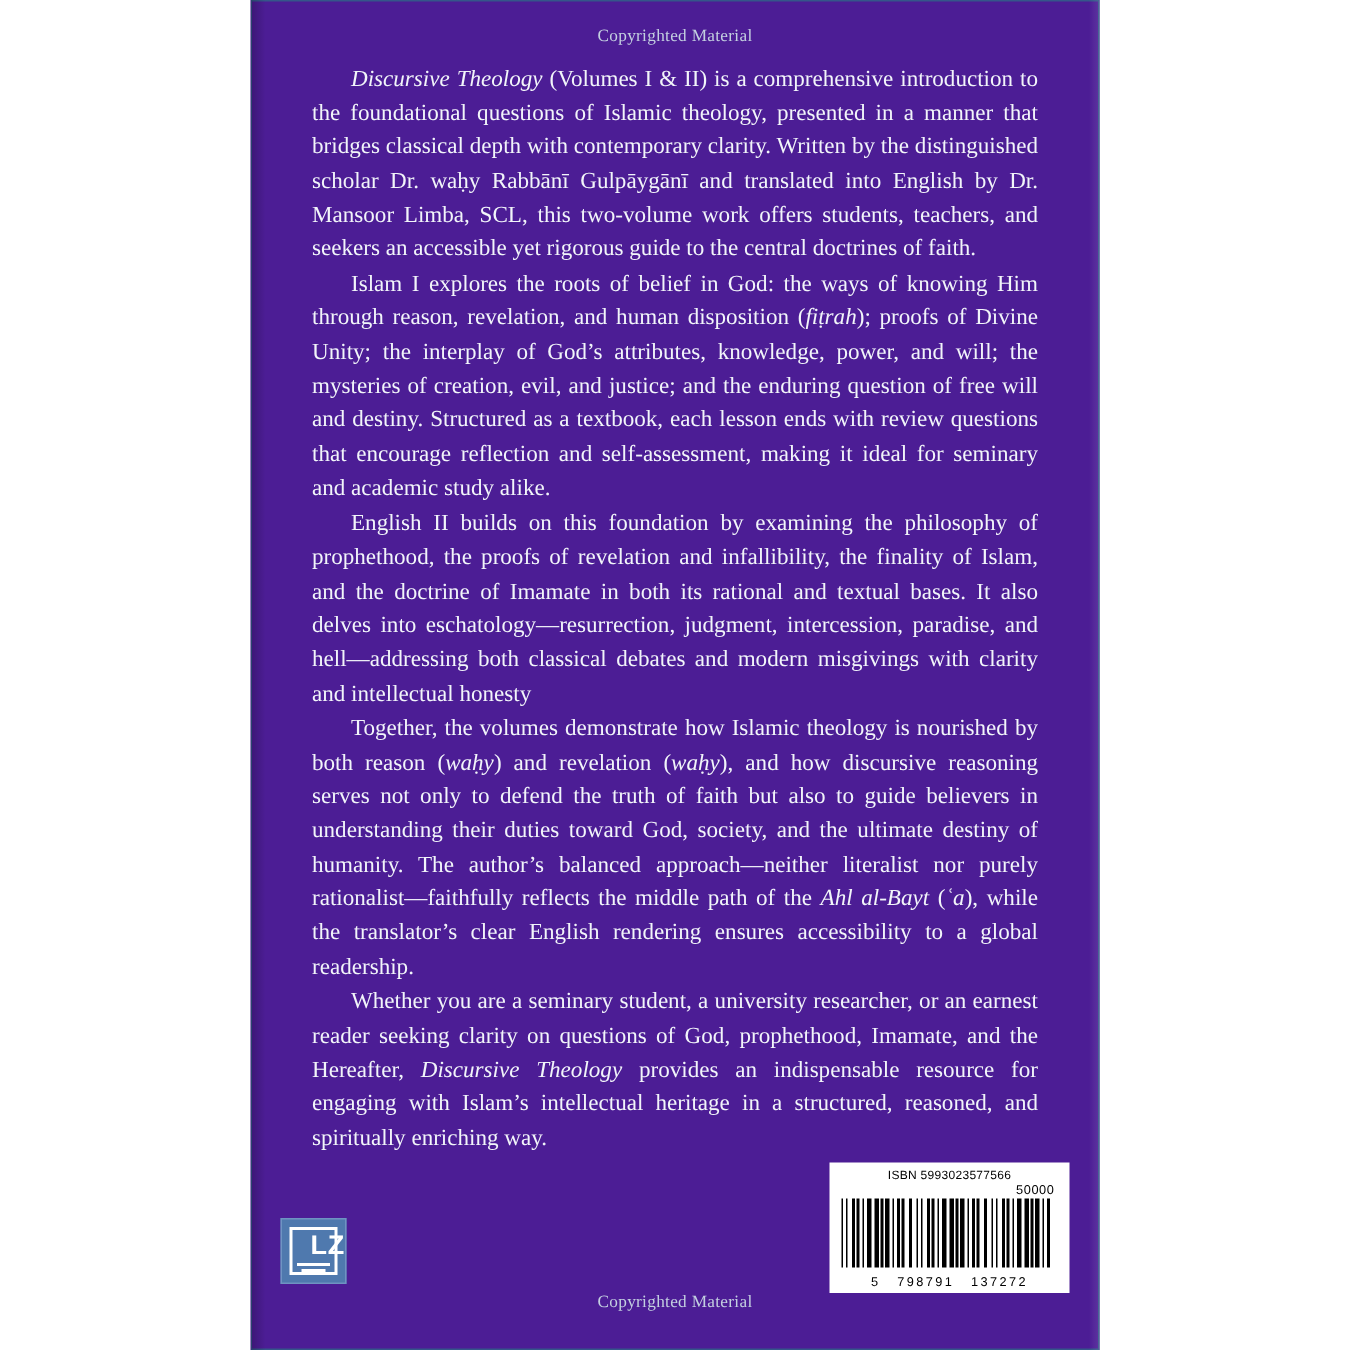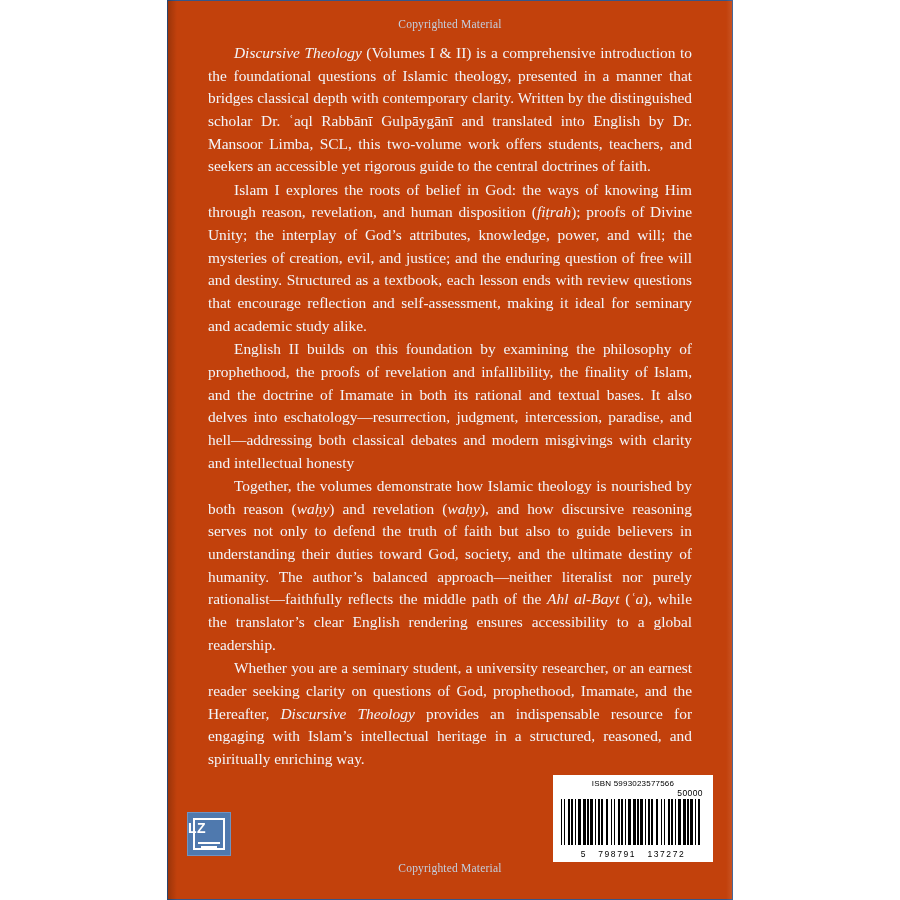--- a/index.html
+++ b/index.html
@@ -12,21 +12,21 @@
     height: 900px;
     font-family: "Liberation Serif", serif;
     overflow: hidden;
   }
   #cover {
     position: absolute;
     left: 167px;
     top: 0px;
     width: 566px;
     height: 900px;
-    background: #c2410c;
+    background: #4c1d95;
     box-shadow: 0 0 0 1px #35568a inset;
     overflow: hidden;
   }
   
   #cover::before {
     content: "";
     position: absolute;
     left: 0; top: 0; bottom: 0;
     width: 10px;
     background: linear-gradient(to right, rgba(0,0,0,0.22), rgba(0,0,0,0));
@@ -82,25 +82,25 @@
   }
   #logo .inner {
     position: absolute;
     left: 5px; top: 5px; right: 5px; bottom: 5px;
     border: 2px solid #ffffff;
     box-sizing: border-box;
   }
   #logo .lz {
     position: absolute;
     left: 0; right: 0; top: 7px;
-    text-align: left;
+    text-align: right;
     color: #ffffff;
     font-family: "Liberation Sans", sans-serif;
     font-weight: bold;
-    font-size: 14px;
+    font-size: 18px;
     letter-spacing: 0.5px;
   }
   #logo .shelf {
     position: absolute;
     left: 10px; right: 10px;
     bottom: 11px;
     height: 2px;
     background: #ffffff;
   }
   #logo .shelf2 {
@@ -168,21 +168,21 @@
 
 <div id="cover">
 
   <div class="watermark top">Copyrighted Material</div>
 
   <div class="blurb">
     <p>
       <b><i>Discursive Theology</i></b> (Volumes I &amp; II) is a comprehensive
       introduction to the foundational questions of Islamic theology,
       presented in a manner that bridges classical depth with contemporary
-      clarity. Written by the distinguished scholar <b>Dr. ʿaql Rabbānī
+      clarity. Written by the distinguished scholar <b>Dr. waḥy Rabbānī
       Gulpāygānī</b> and translated into English by <b>Dr. Mansoor Limba,
       SCL</b>, this two-volume work offers students, teachers, and seekers an
       accessible yet rigorous guide to the central doctrines of faith.
     </p>
     <p>
       <b>Islam I</b> explores the roots of belief in God: the ways of knowing
       Him through reason, revelation, and human disposition (<i>fiṭrah</i>); proofs
       of Divine Unity; the interplay of God’s attributes, knowledge, power,
       and will; the mysteries of creation, evil, and justice; and the enduring
       question of free will and destiny. Structured as a textbook, each lesson

